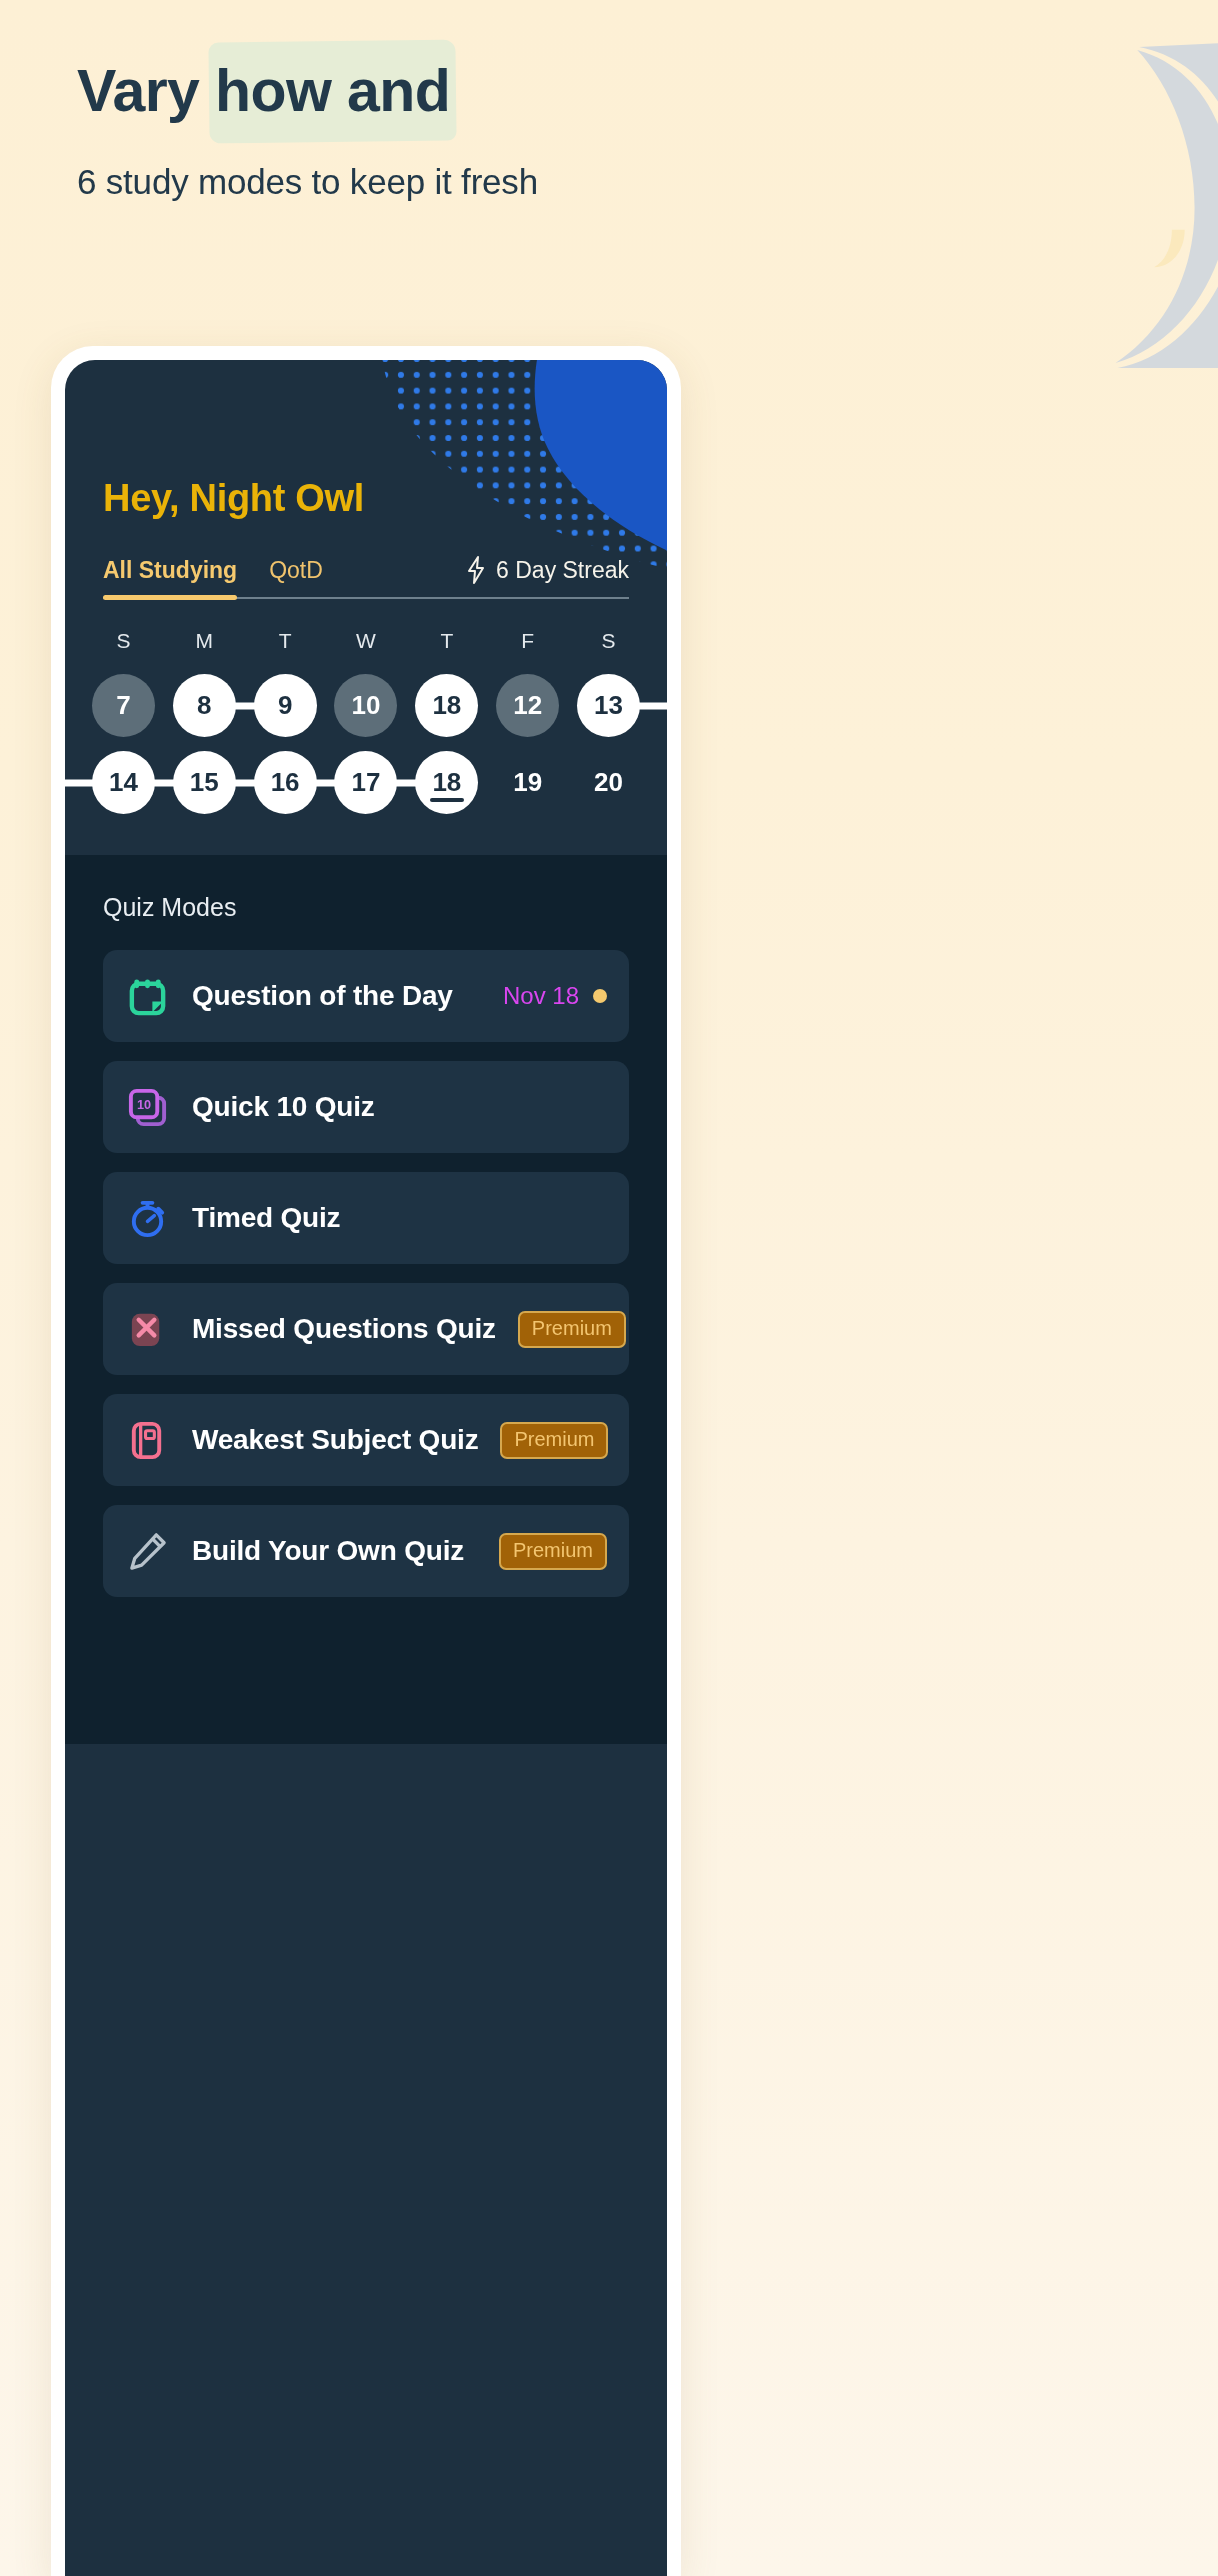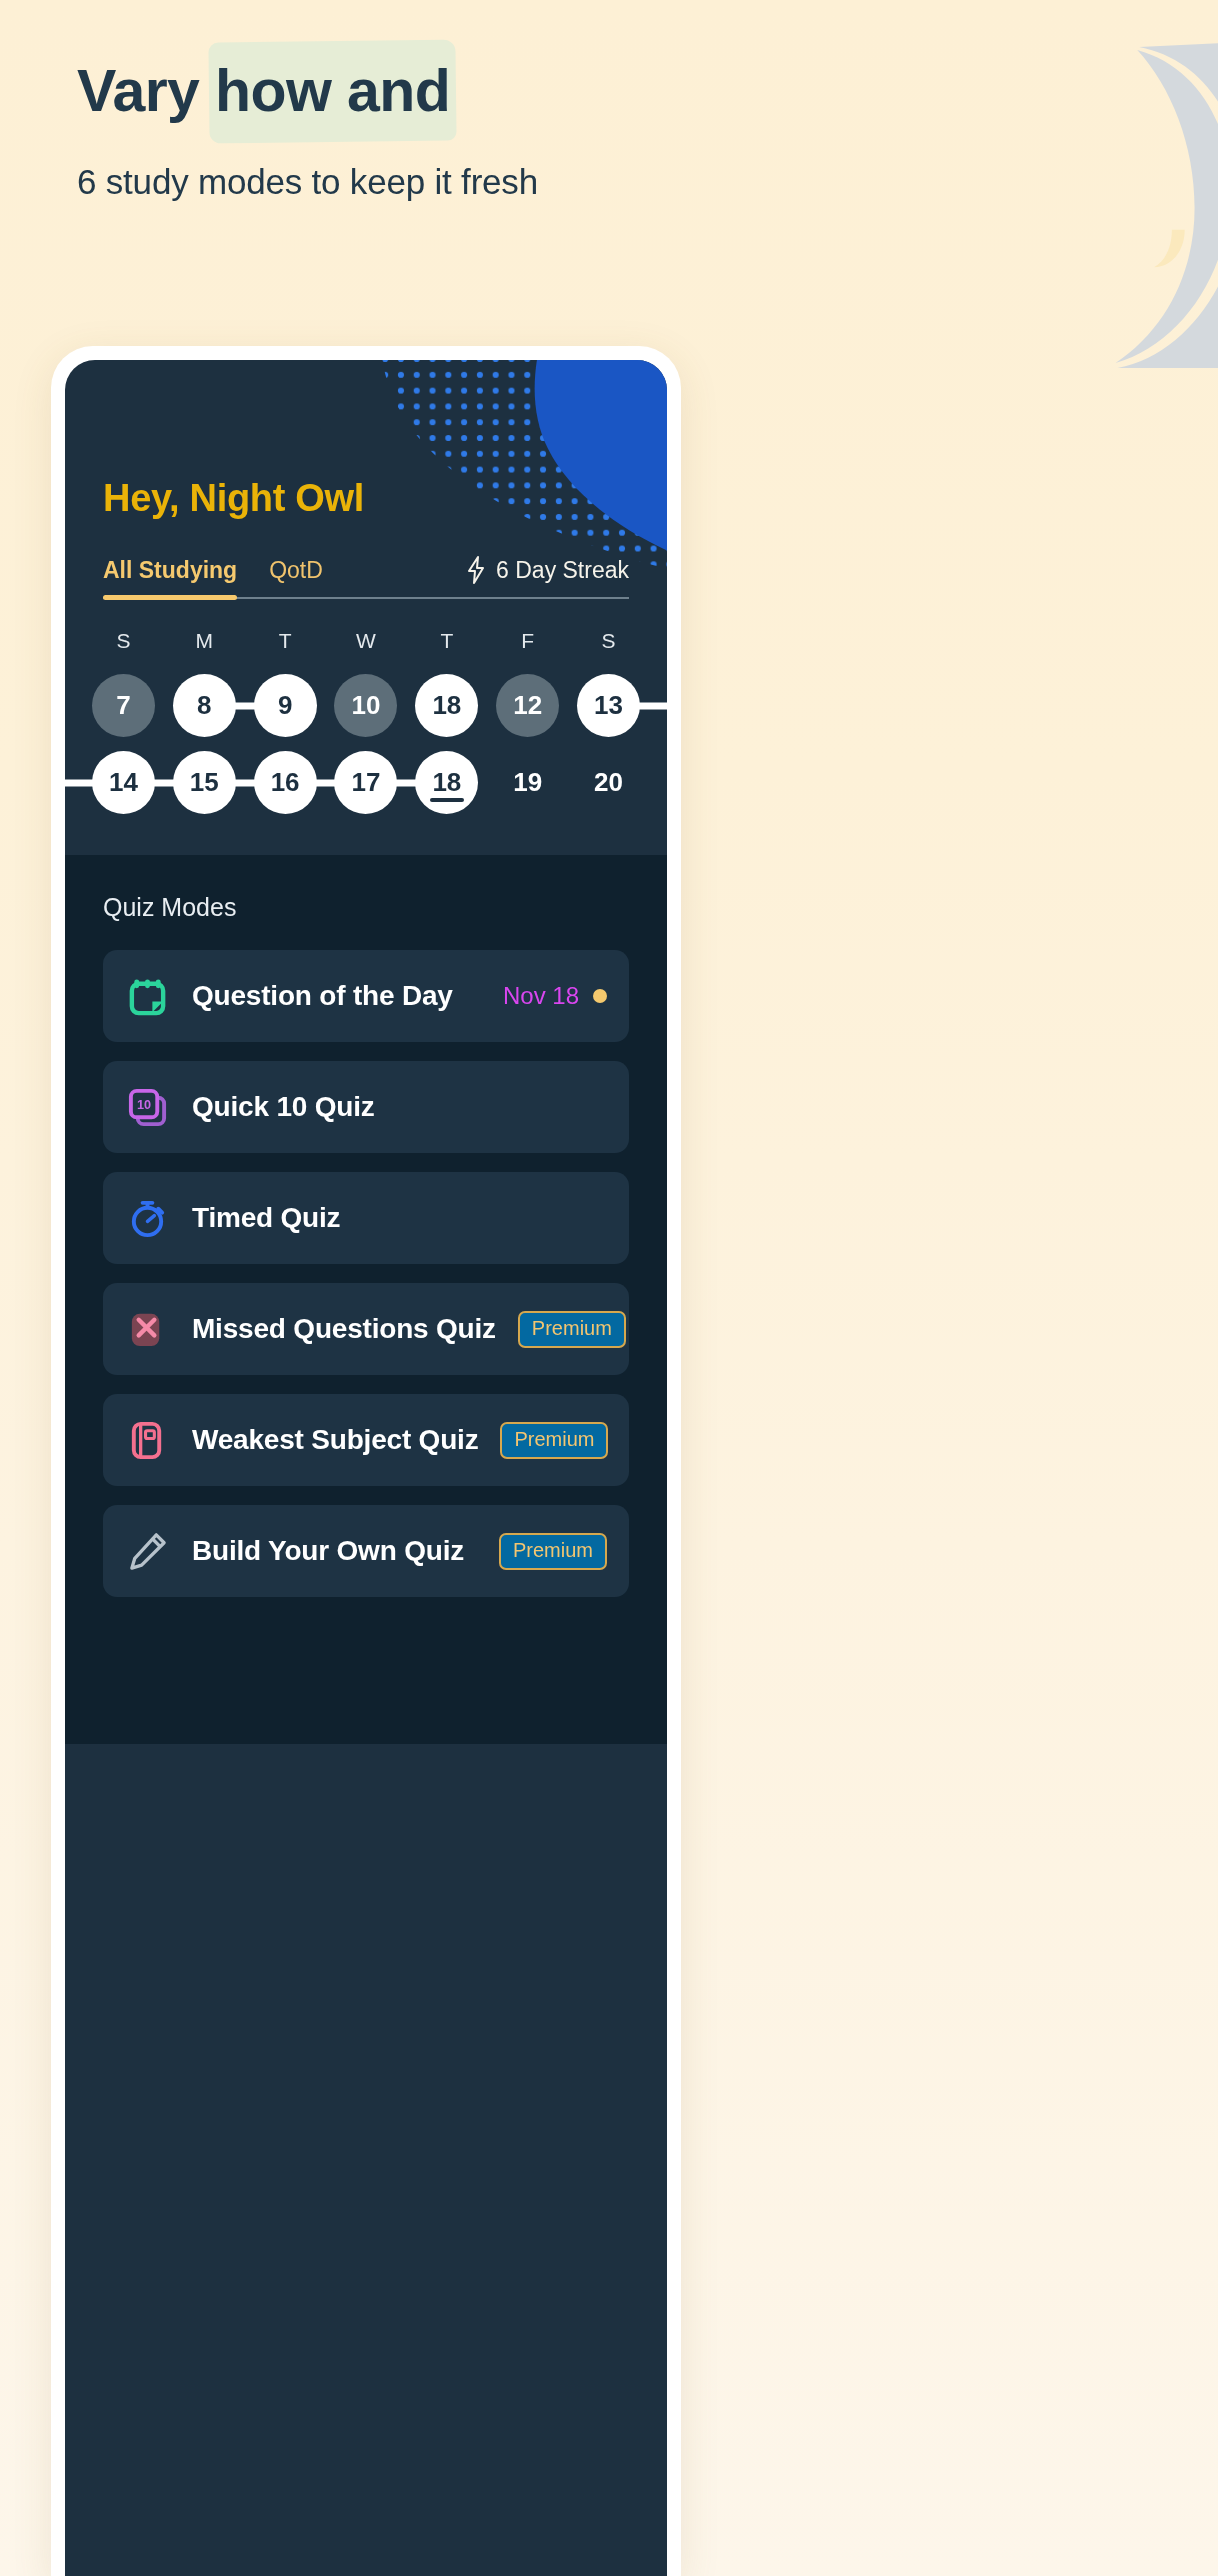--- a/index.html
+++ b/index.html
@@ -301,21 +301,21 @@
   .quiz-dot {
     width: 14px;
     height: 14px;
     border-radius: 50%;
     background: #f4c96e;
   }
 
   .premium-badge {
     border: 2px solid #d6a84e;
     border-radius: 7px;
-    background: #0369a1;
+    background: #a16207;
     color: #f3c570;
     font-size: 20px;
     padding: 4px 12px 6px 12px;
     white-space: nowrap;
   }
 </style>
 </head>
 <body>
 
 <div id="page">

